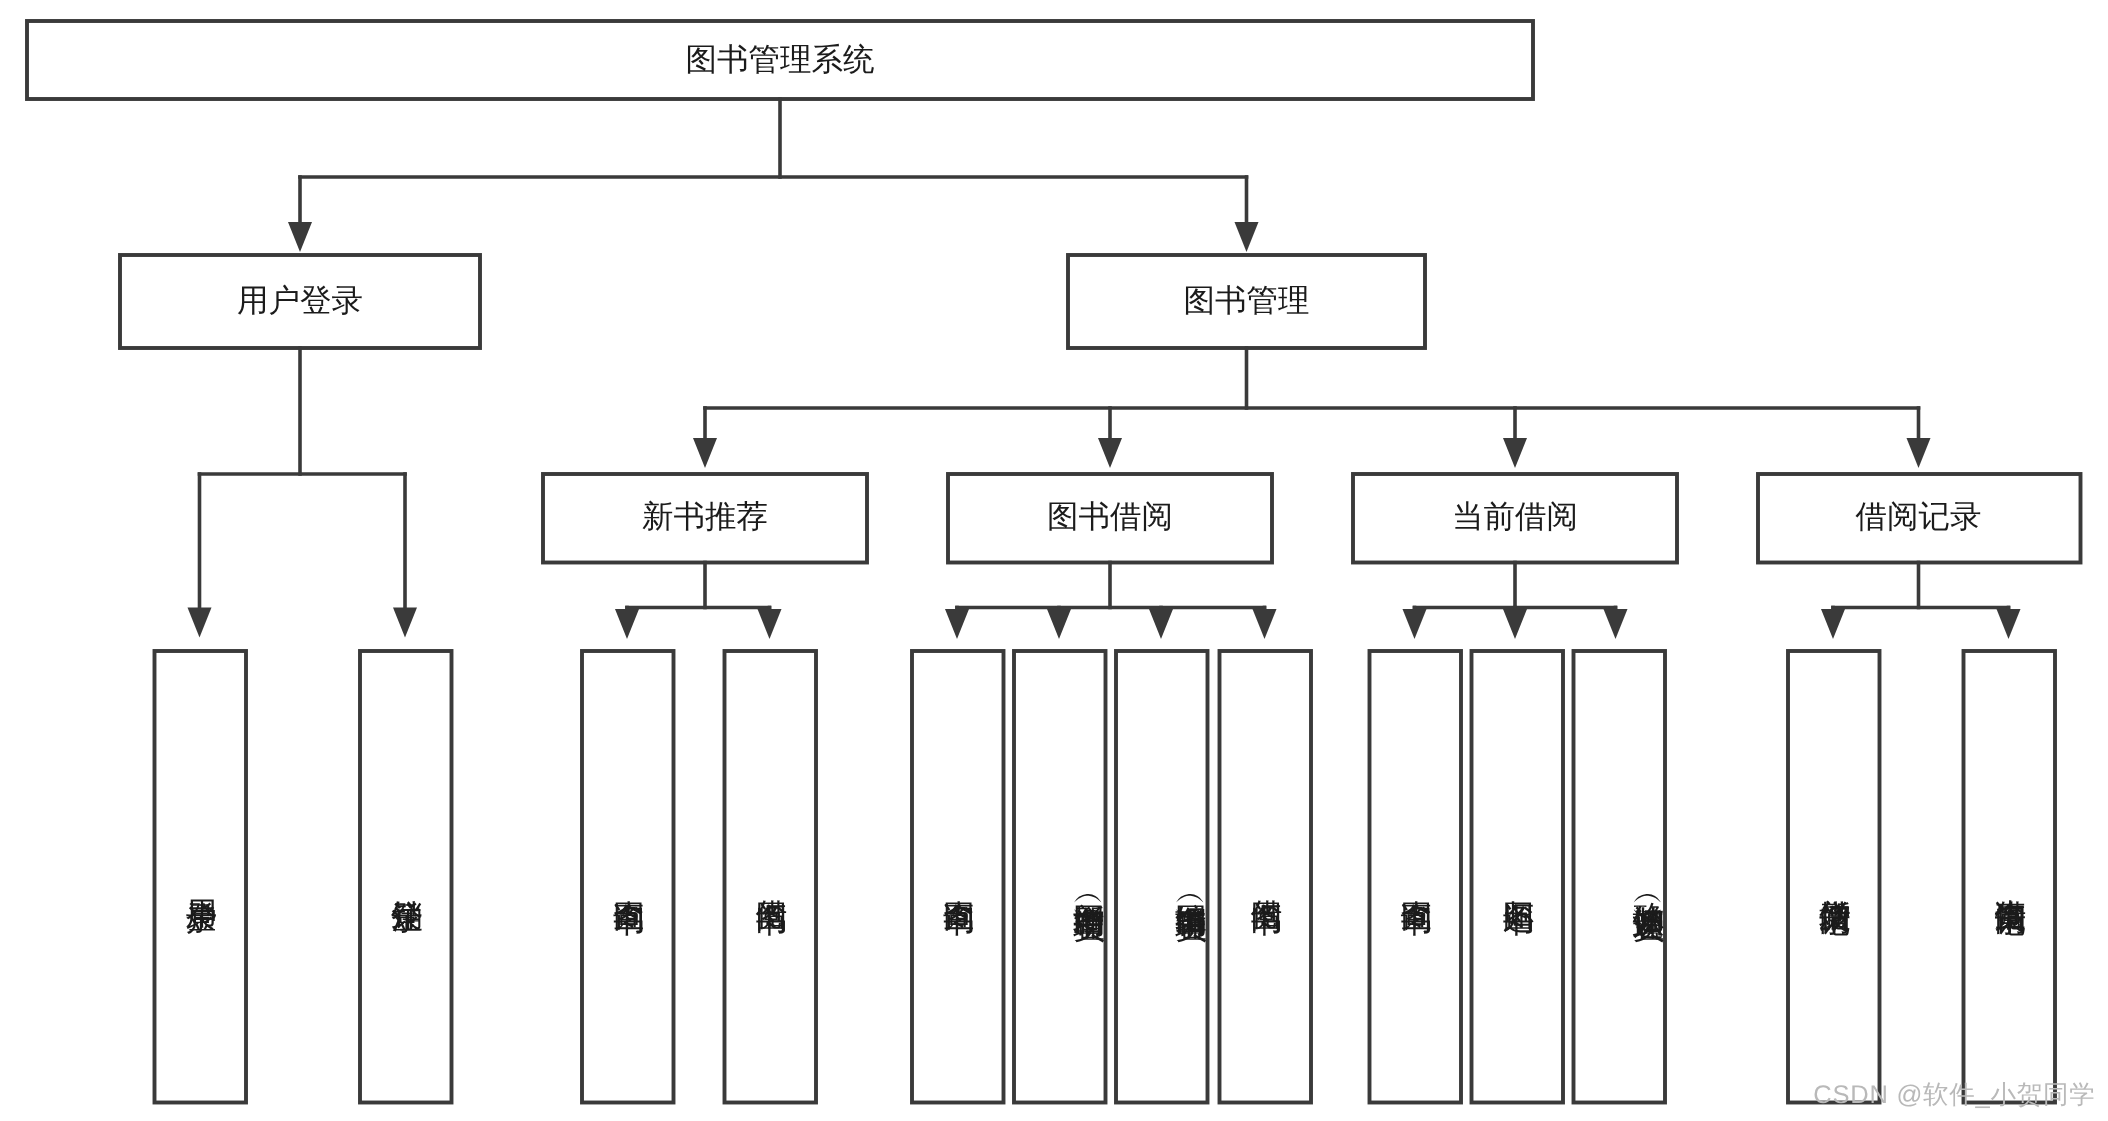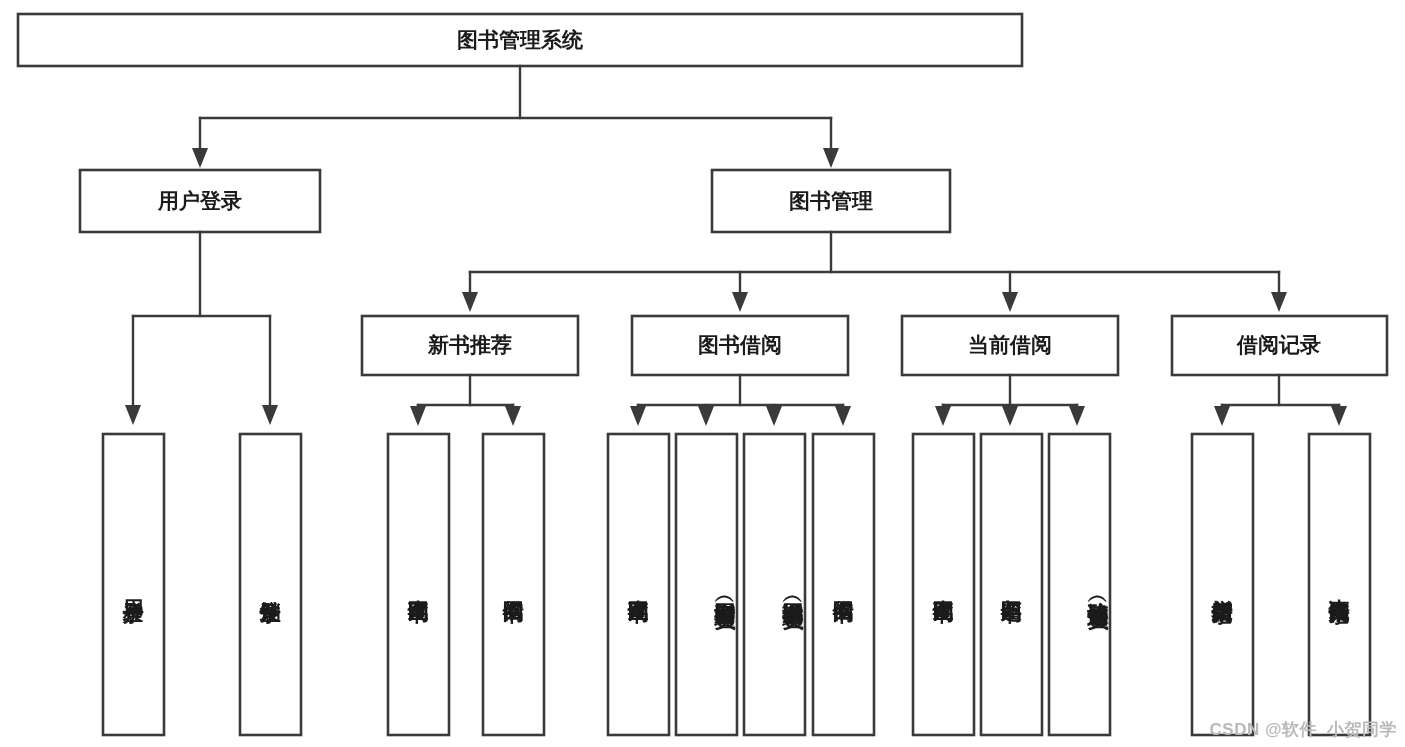--- a/index.html
+++ b/index.html
@@ -10,21 +10,20 @@
   }
   body {
     font-family: "Liberation Sans", "DejaVu Sans", sans-serif;
   }
   #diagram-root {
     position: relative;
     width: 1405px;
     height: 747px;
     background: #ffffff;
     overflow: hidden;
-    font-weight: bold;
   }
   svg.diagram-canvas {
     position: absolute;
     left: 0;
     top: 0;
     width: 1405px;
     height: 747px;
   }
   .node-box {
     fill: #ffffff;

